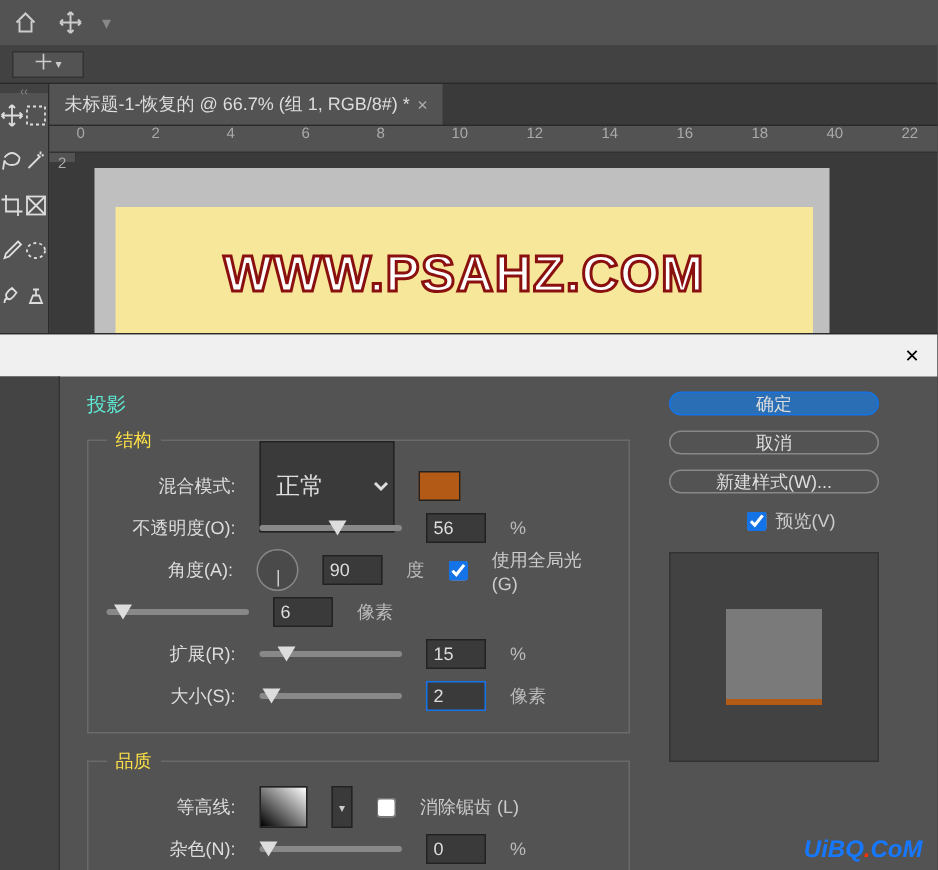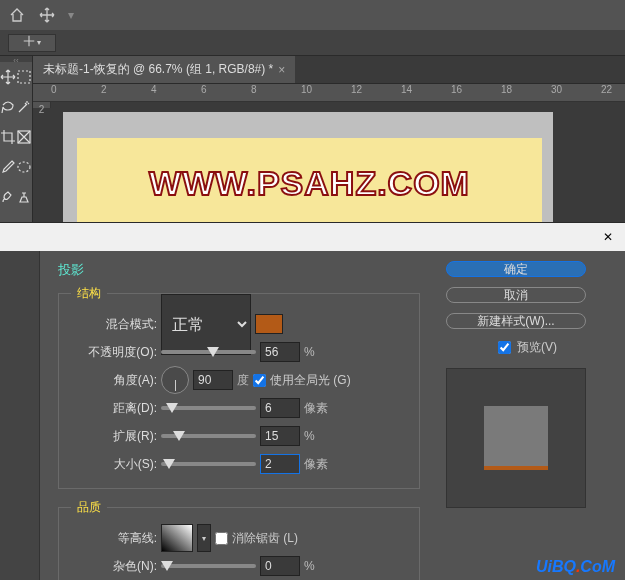--- a/index.html
+++ b/index.html
@@ -29,21 +29,21 @@
   .dialog { position: absolute; left: 0; top: 222px; width: 625px; height: 358px; background: #535353; border-top: 1px solid #2a2a2a; }
   .dlg-title-row { height: 28px; display: flex; justify-content: flex-end; align-items: center; padding-right: 6px; background: #f0f0f0; }
   .dlg-close { width: 22px; height: 22px; color: #000; display: flex; align-items: center; justify-content: center; }
   .dlg-body { display: flex; height: 330px; }
   .left-list { width: 40px; background: #444; border-right: 1px solid #333; }
   .center-col { width: 390px; padding: 10px 10px 8px 18px; }
   .right-col { flex: 1; padding: 10px 16px; }
   .section-title { font-size: 13px; margin-bottom: 6px; color: #5eead4; }
   fieldset { border: 1px solid #6a6a6a; padding: 8px 12px 10px 12px; margin-bottom: 10px; }
   legend { padding: 0 6px; font-size: 12px; color: #fde047; }
-  .row { display: flex; align-items: center; height: 28px; gap: 4px; }
+  .row { display: flex; align-items: center; height: 28px; gap: 16px; }
   .label { width: 86px; text-align: right; color: #ddd; font-size: 12px; }
   select.dd { background: #3a3a3a; color: #ddd; border: 1px solid #222; padding: 20px 6px; width: 90px; font-size: 16px; }
   .swatch { width: 28px; height: 20px; border: 1px solid #222; background: #b35a17; }
   .slider { -webkit-appearance: none; width: 95px; height: 4px; background: #888; border-radius: 2px; }
   .slider::-webkit-slider-thumb { -webkit-appearance: none; width: 0; height: 0; border-left: 6px solid transparent; border-right: 6px solid transparent; border-top: 10px solid #ddd; }
   input.num { width: 40px; background: #3a3a3a; color: #ddd; border: 1px solid #222; padding: 2px 4px; font-size: 12px; text-align: left; }
   input.num.lit { border: 1px solid #1473e6; }
   .unit { font-size: 12px; color: #bbb; }
   input.cb { width: 13px; height: 13px; accent-color: #1473e6; }
   .angle-dial { width: 28px; height: 28px; border: 1px solid #888; border-radius: 50%; position: relative; background: #4a4a4a; }
@@ -156,21 +156,21 @@
       <div class="ruler-tick">0</div>
       <div class="ruler-tick">2</div>
       <div class="ruler-tick">4</div>
       <div class="ruler-tick">6</div>
       <div class="ruler-tick">8</div>
       <div class="ruler-tick">10</div>
       <div class="ruler-tick">12</div>
       <div class="ruler-tick">14</div>
       <div class="ruler-tick">16</div>
       <div class="ruler-tick">18</div>
-      <div class="ruler-tick">30</div>
+      <div class="ruler-tick">40</div>
       <div class="ruler-tick">22</div>
 
     </div>
     <div class="canvas-wrap">
       <div class="ruler-v">
         <div class="vt">2</div>
       </div>
       <div class="canvas-gray"></div>
       <div class="canvas-doc">
         <div class="watermark">WWW.PSAHZ.COM</div>
@@ -210,21 +210,20 @@
         <div class="row">
           <div class="label">角度(A):</div>
           <div class="angle-dial"></div>
           <input class="num" value="90" style="">
           <span class="unit">度</span>
           <input type="checkbox" class="cb" checked="" style="">
           <span>使用全局光 (G)</span>
         </div>
 
         <div class="row">
-          <div class="label">距离(D):</div>
           <input type="range" class="slider" min="0" max="100" value="6" style="">
           <input class="num" value="6" style="">
           <span class="unit">像素</span>
         </div>
 
         <div class="row">
           <div class="label">扩展(R):</div>
           <input type="range" class="slider" min="0" max="100" value="15" style="">
           <input class="num" value="15" style="">
           <span class="unit">%</span>

